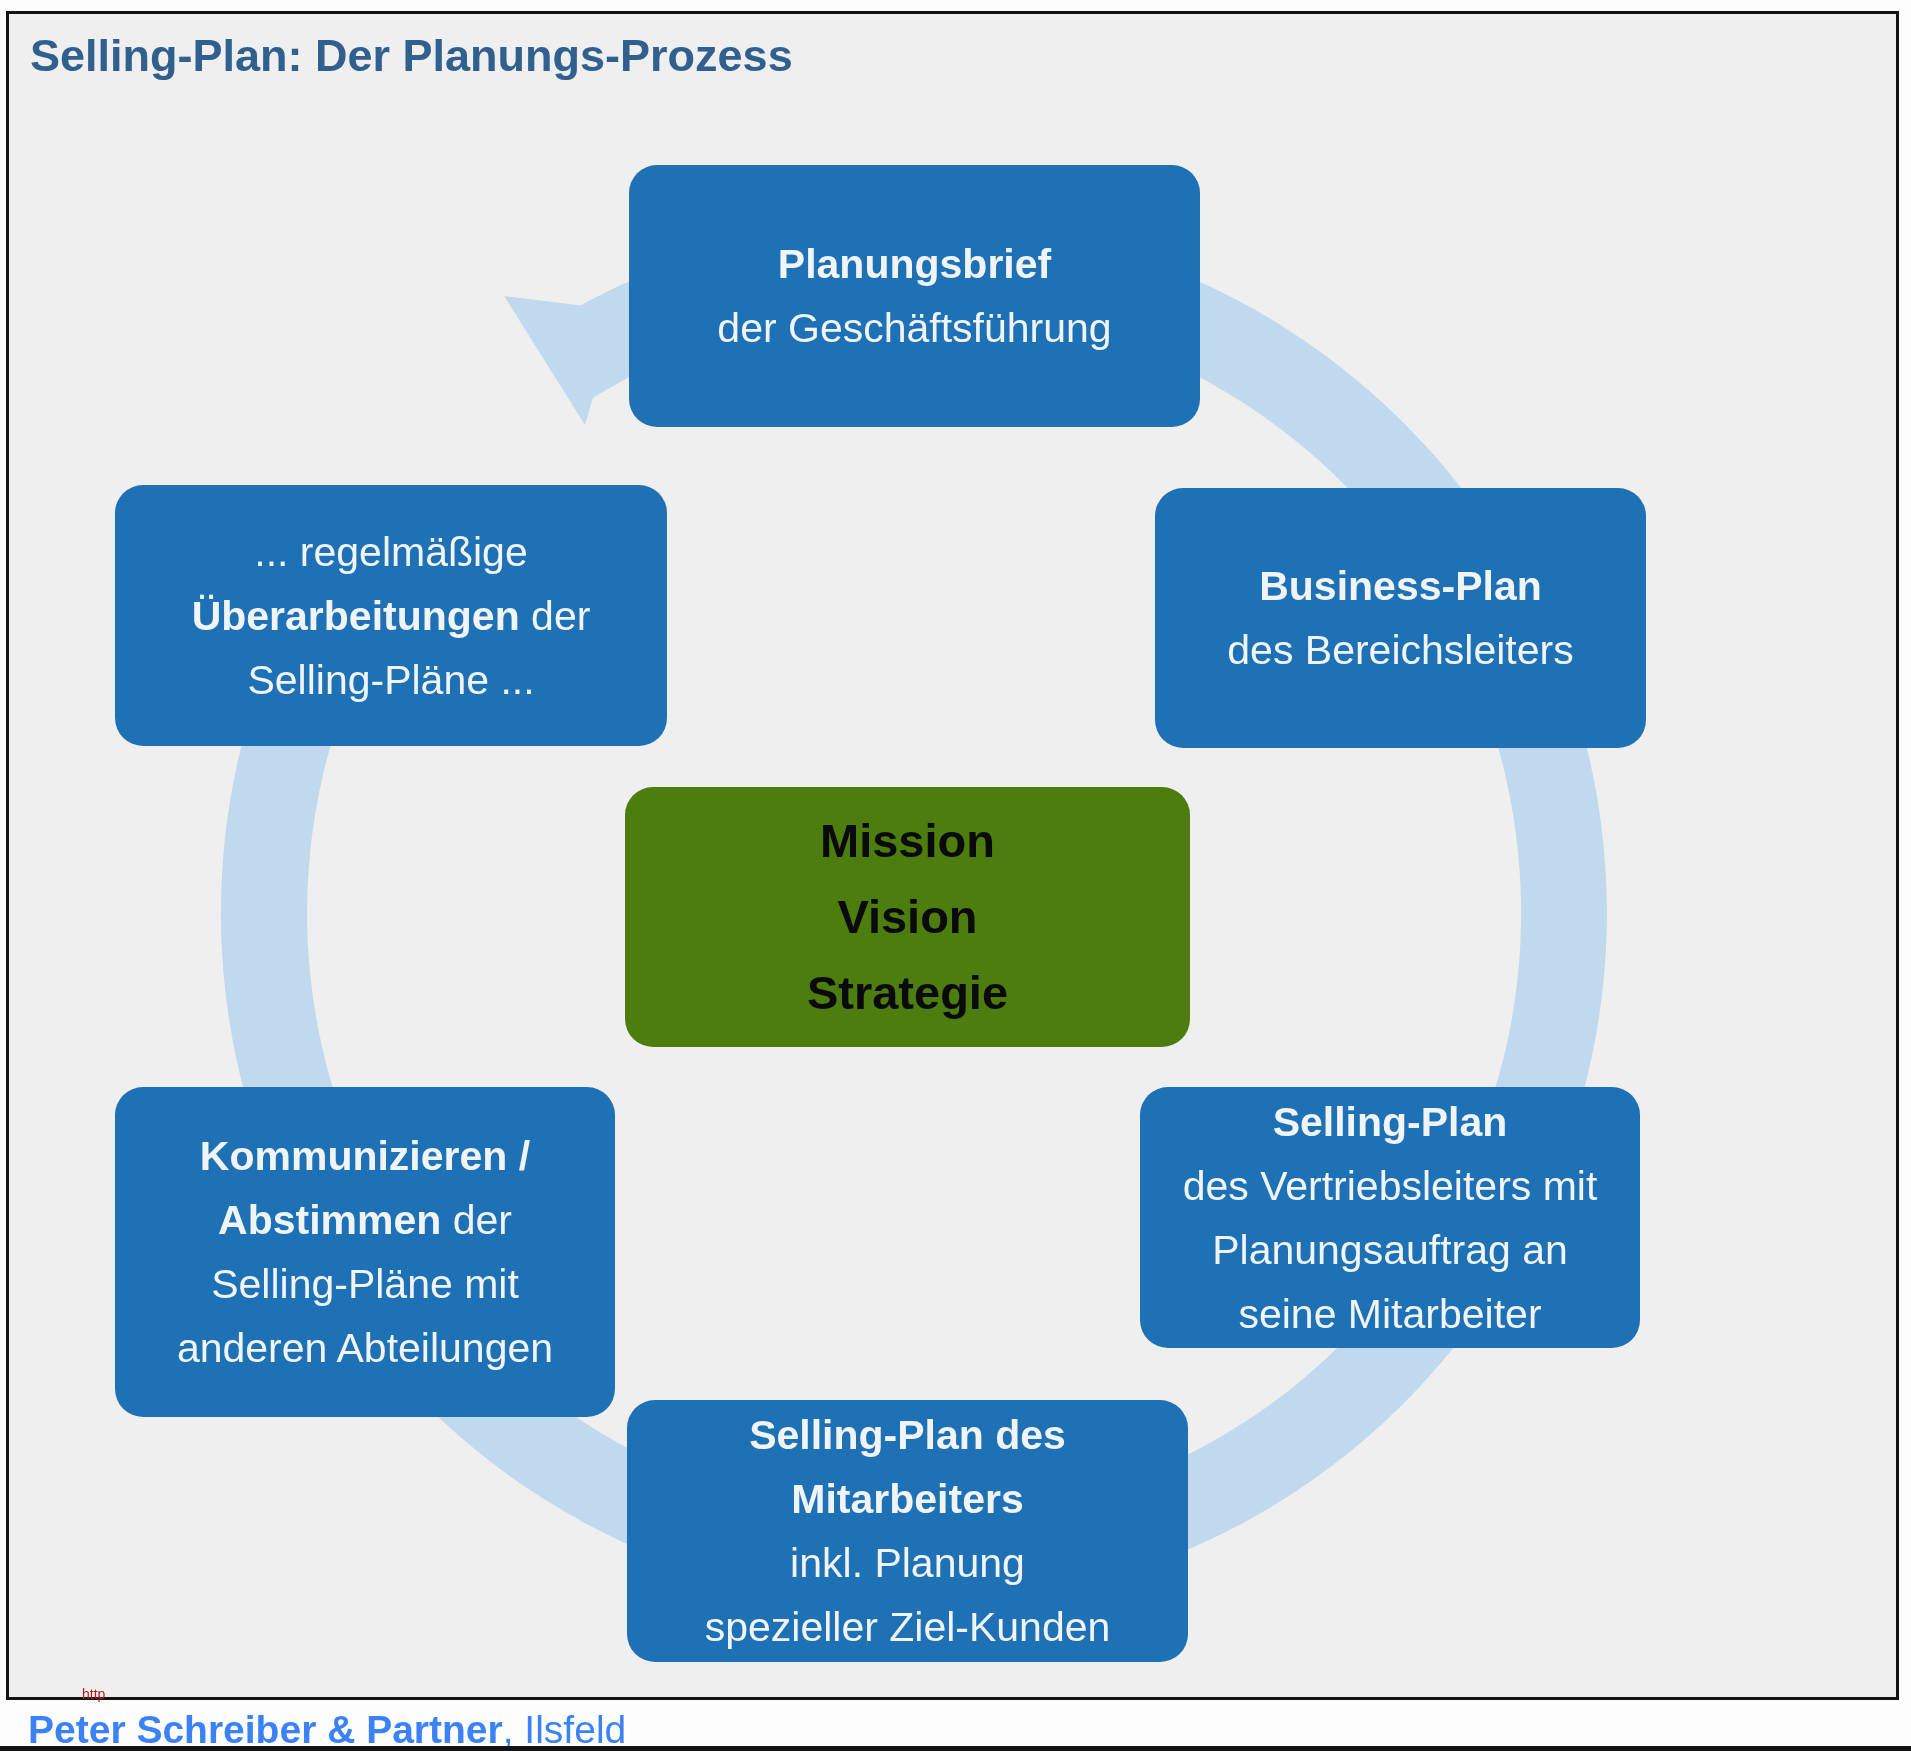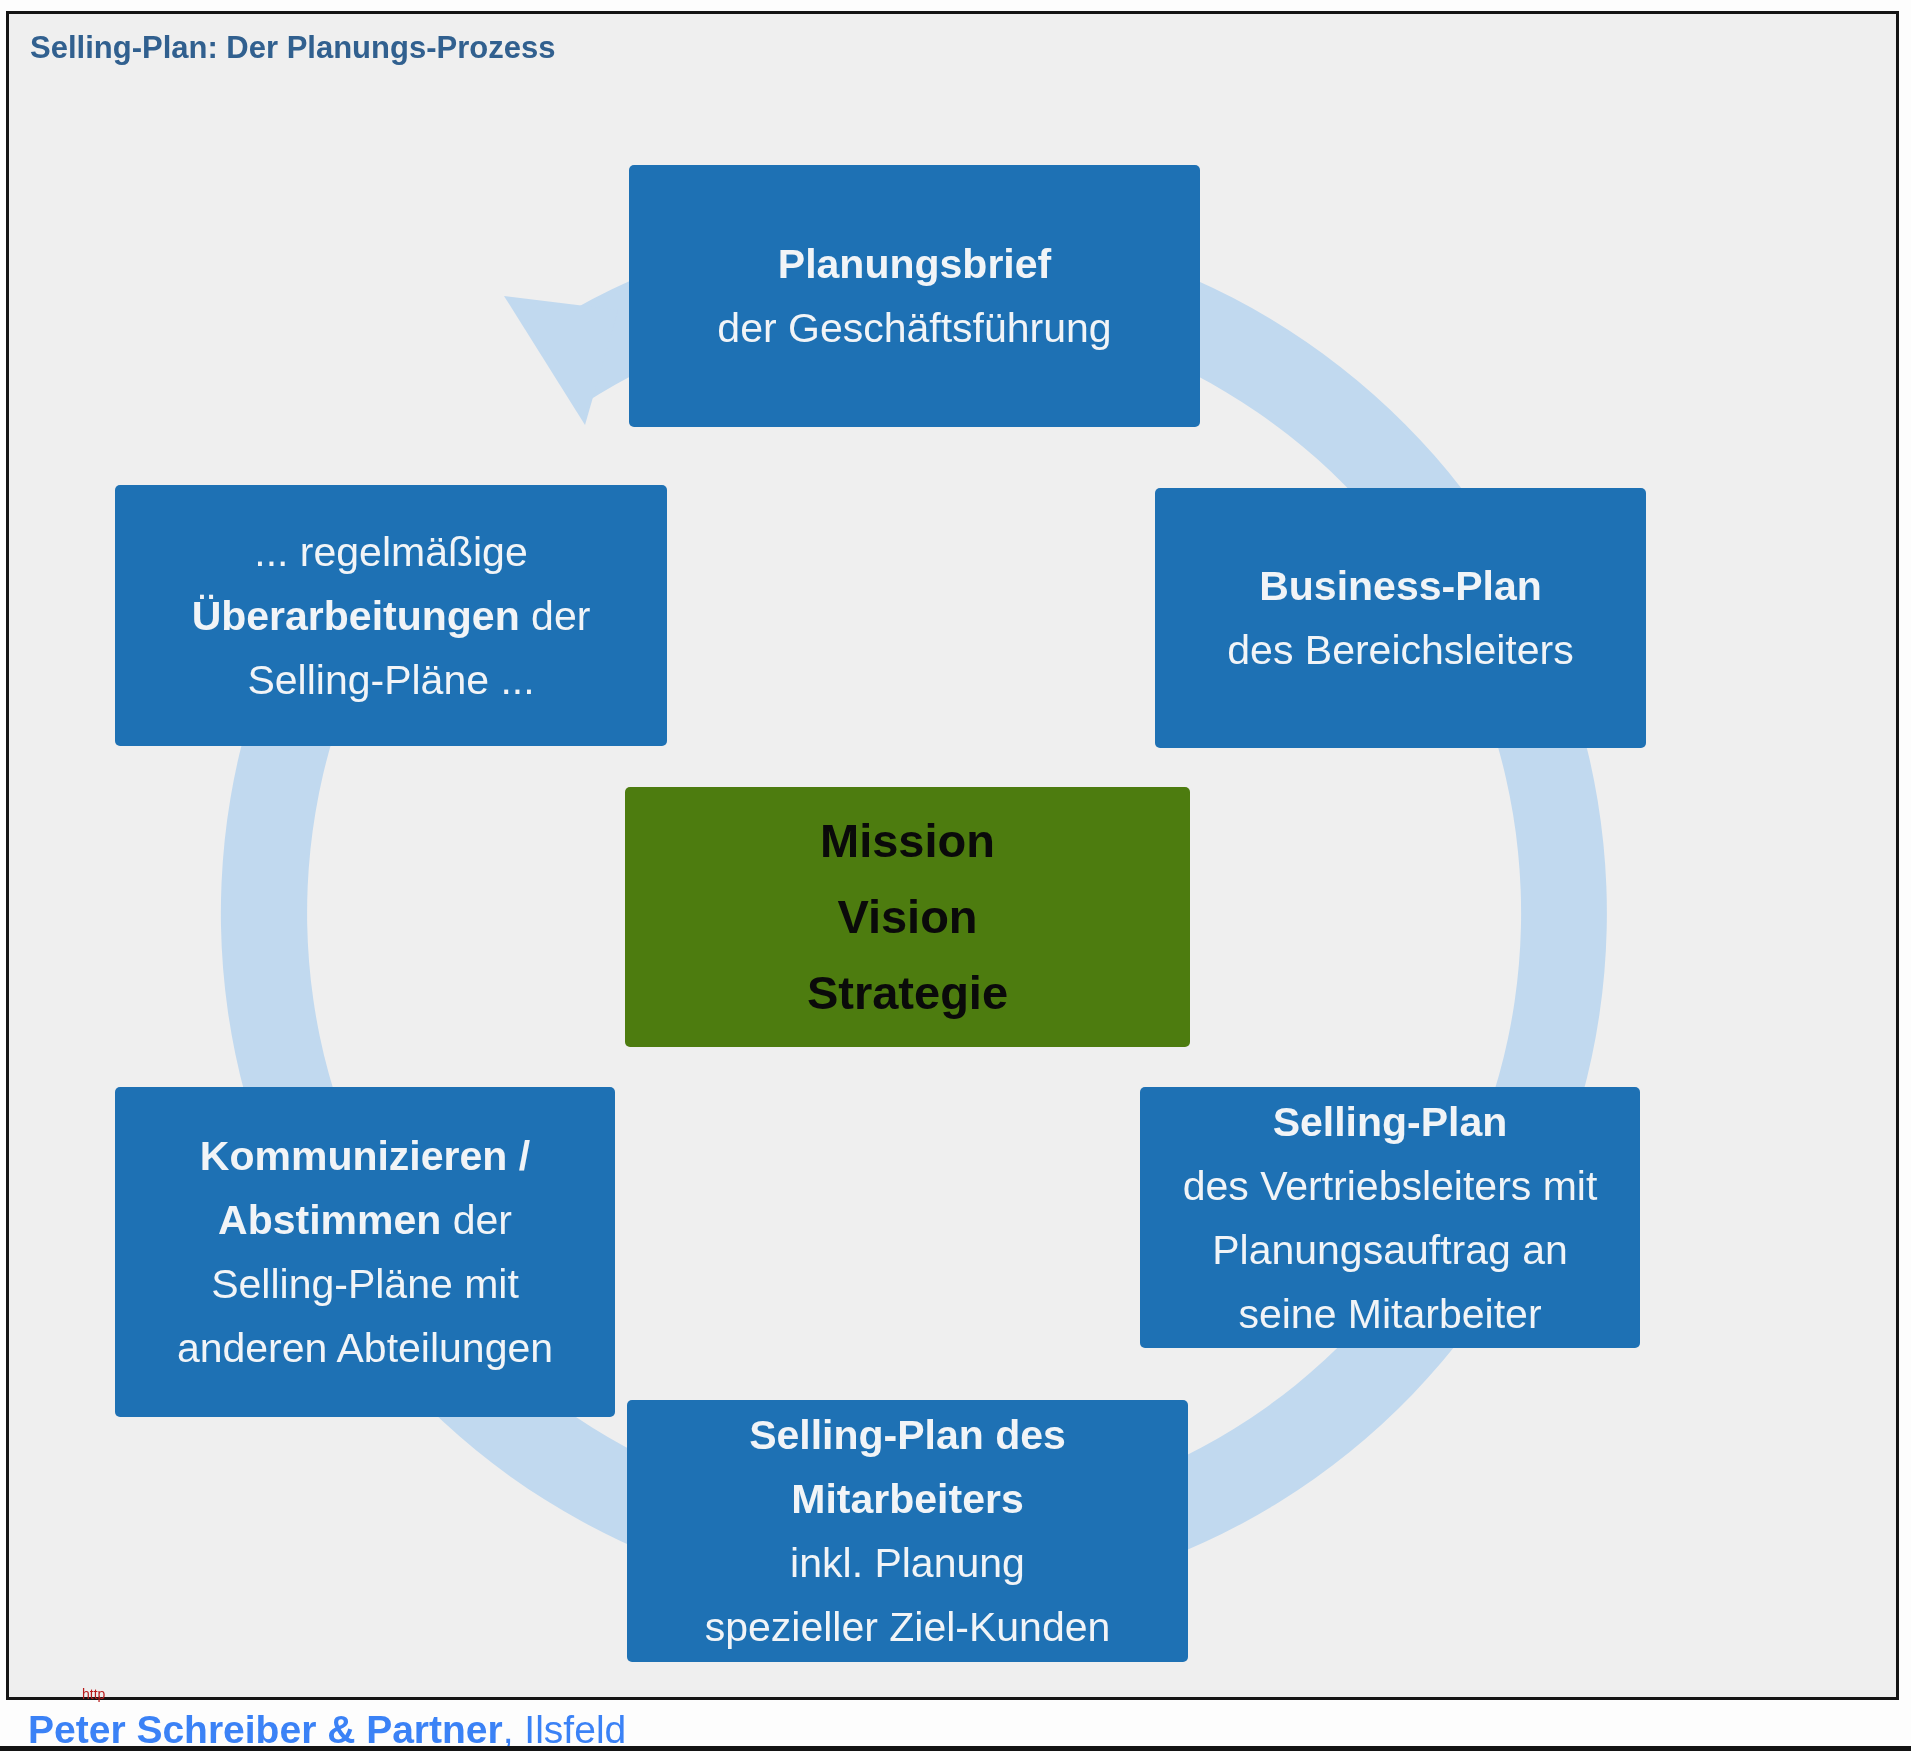--- a/index.html
+++ b/index.html
@@ -1,24 +1,24 @@
 <!DOCTYPE html>
 <html lang="de"><head>
 <meta charset="utf-8">
 <style>
   html,body{margin:0;padding:0;background:#fdfdfd;}
   .page{position:relative;width:1911px;height:1751px;background:#fdfdfd;overflow:hidden;
         font-family:"Liberation Sans", sans-serif;}
   .frame{position:absolute;left:6px;top:11px;width:1893px;height:1689px;
          border:3px solid #141414;background:#efefef;box-sizing:border-box;}
-  .title{position:absolute;left:30px;top:30px;margin:0;font-size:31px;font-weight:bold;
+  .title{position:absolute;left:30px;top:30px;margin:0;font-size:45px;font-weight:bold;
          color:#31608f;letter-spacing:0px;}
   svg.ring{position:absolute;left:0;top:0;width:1911px;height:1751px;}
   .ring-fill{fill:#c1d9ef;}
-  .box{position:absolute;border-radius:5px;display:flex;flex-direction:column;
+  .box{position:absolute;border-radius:28px;display:flex;flex-direction:column;
        justify-content:center;align-items:center;text-align:center;}
   .box.blue{background:#1e71b4;color:#f1f4f7;}
   .box .line{line-height:64px;font-size:41px;white-space:nowrap;}
   .b{font-weight:bold;}
   .box-top{left:629px;top:165px;width:571px;height:262px;}
   .box-right-upper{left:1155px;top:488px;width:491px;height:260px;}
   .box-right-lower{left:1140px;top:1087px;width:500px;height:261px;}
   .box-bottom{left:627px;top:1400px;width:561px;height:262px;}
   .box-left-lower{left:115px;top:1087px;width:500px;height:330px;}
   .box-left-upper{left:115px;top:485px;width:552px;height:261px;}

